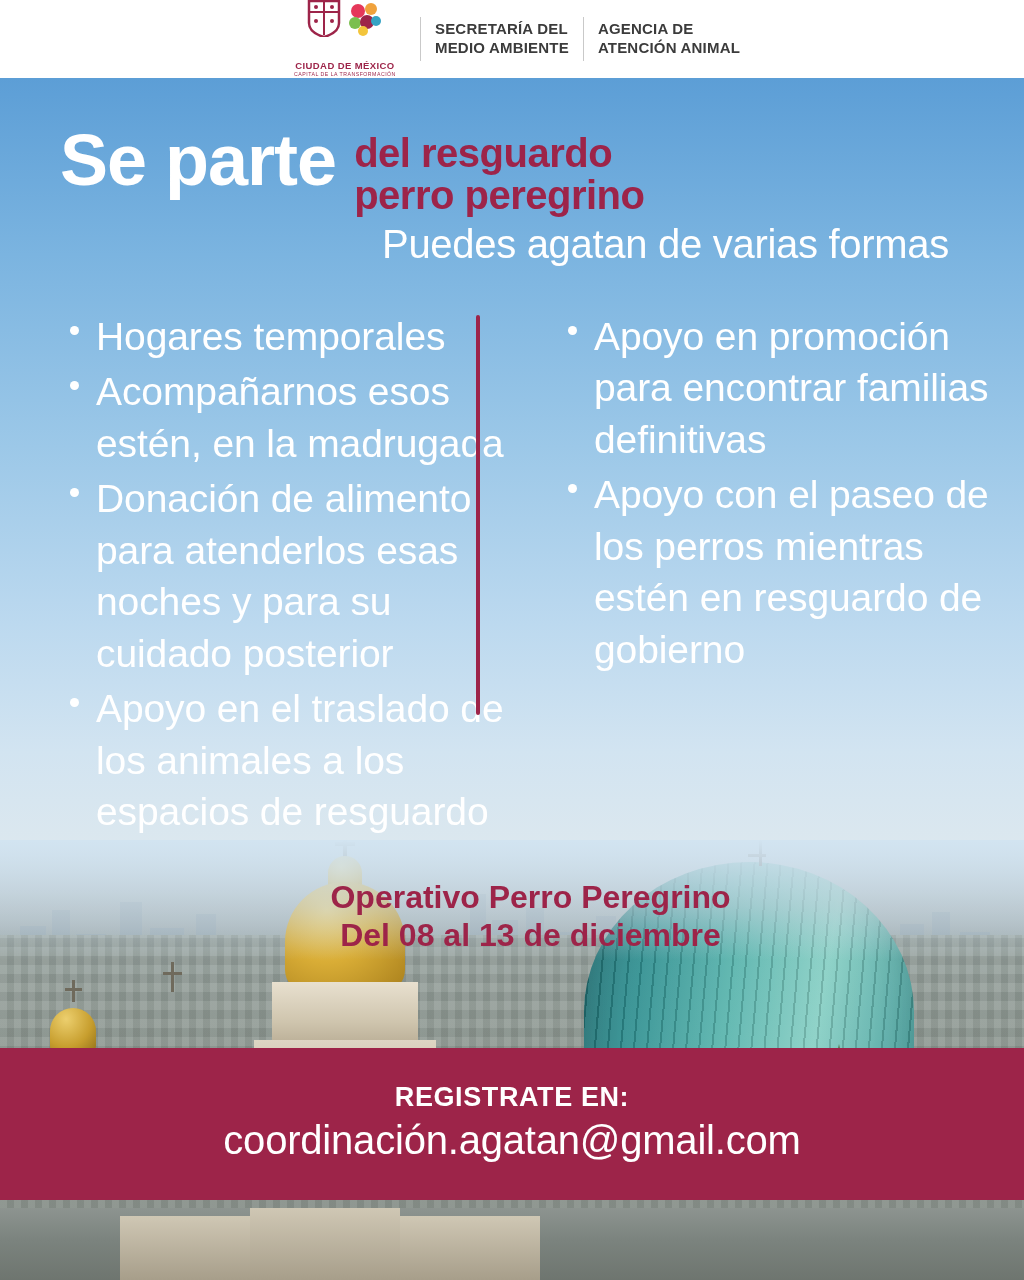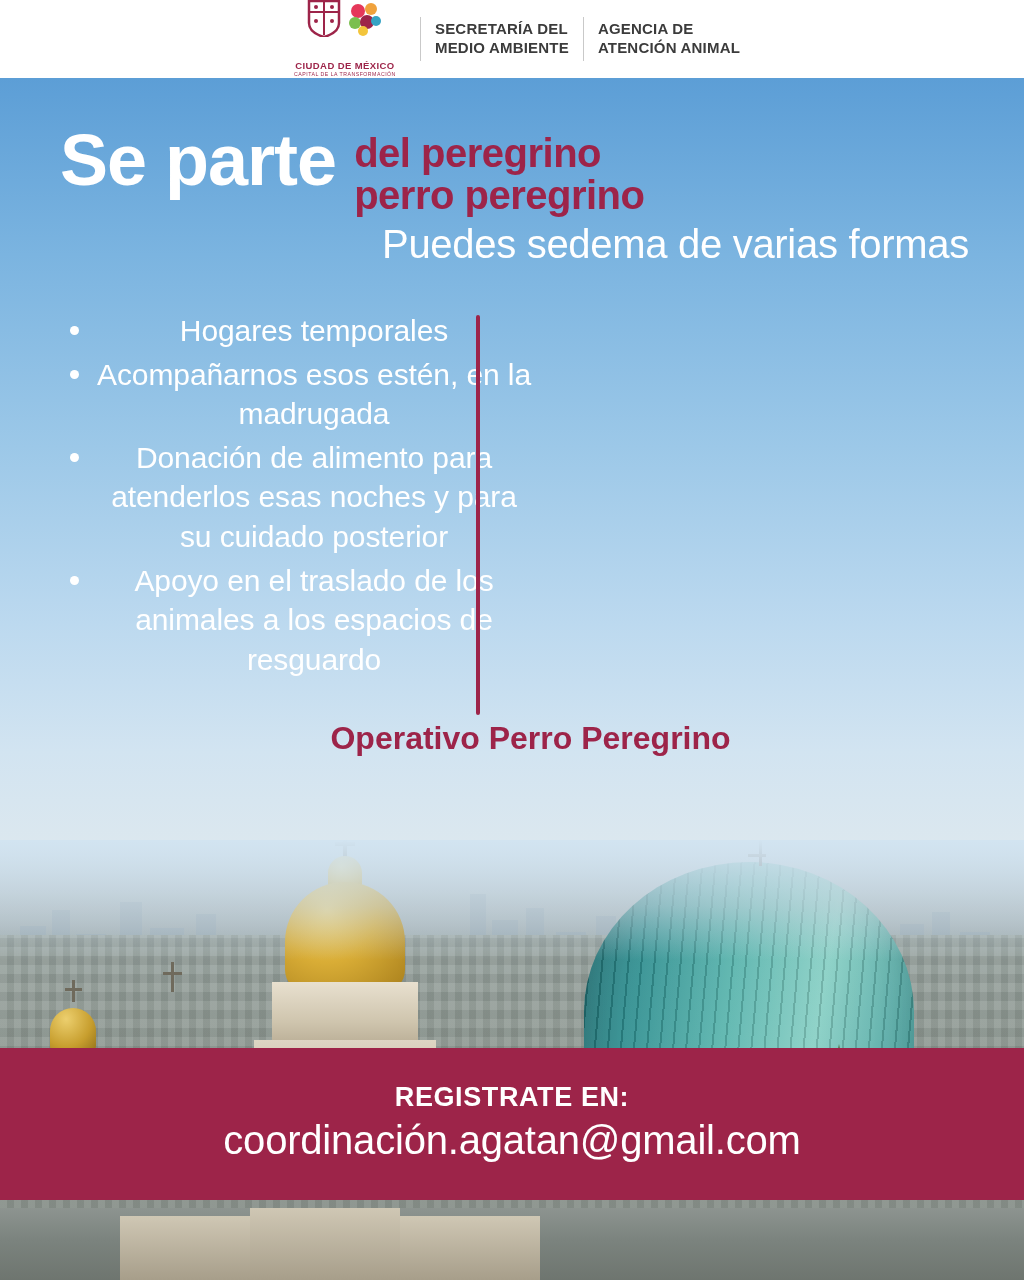--- a/index.html
+++ b/index.html
@@ -284,25 +284,24 @@
   }
   ul.bullets {
     list-style: none;
     margin: 0;
     padding: 0;
   }
   ul.bullets li {
     position: relative;
     padding-left: 34px;
     margin-bottom: 4px;
-    font-size: 30px;
+    font-size: 39px;
     line-height: 1.32;
     color: #ffffff;
     letter-spacing: -0.1px;
-    text-align: center;
   }
   ul.bullets li::before {
     content: "";
     position: absolute;
     left: 8px;
     top: 15px;
     width: 9px;
     height: 9px;
     border-radius: 50%;
     background: #ffffff;
@@ -452,43 +451,50 @@
       </div>
     </div>
   </div>
 
   <div class="content">
 
     <div class="title-wrap">
       <div class="title-row">
         <div class="title-main">Se parte</div>
         <div class="title-sub">
-          <div>del peregrino</div>
+          <div>del resguardo</div>
           <div>perro peregrino</div>
         </div>
       </div>
-      <div class="tagline">Puedes sedema de varias formas</div>
+      <div class="tagline">Puedes agatan de varias formas</div>
     </div>
 
     <div class="lists">
       <div class="col col-left">
         <ul class="bullets">
           <li>Hogares temporales</li>
           <li>Acompañarnos esos estén, en la madrugada</li>
           <li>Donación de alimento para atenderlos esas noches y para su cuidado posterior</li>
           <li>Apoyo en el traslado de los animales a los espacios de resguardo</li>
         </ul>
       </div>
 
       <div class="vdivider"></div>
 
+      <div class="col col-right">
+        <ul class="bullets">
+          <li>Apoyo en promoción para encontrar familias definitivas</li>
+          <li>Apoyo con el paseo de los perros mientras estén en resguardo de gobierno</li>
+        </ul>
+      </div>
     </div>
 
     <div class="event">
       <div>Operativo Perro Peregrino</div>
+      <div>Del 08 al 13 de diciembre</div>
     </div>
   </div>
 
   <div class="footer">
     <div class="footer-title">REGISTRATE EN:</div>
     <div class="footer-mail">coordinación.agatan@gmail.com</div>
   </div>
 
 </div>
 

